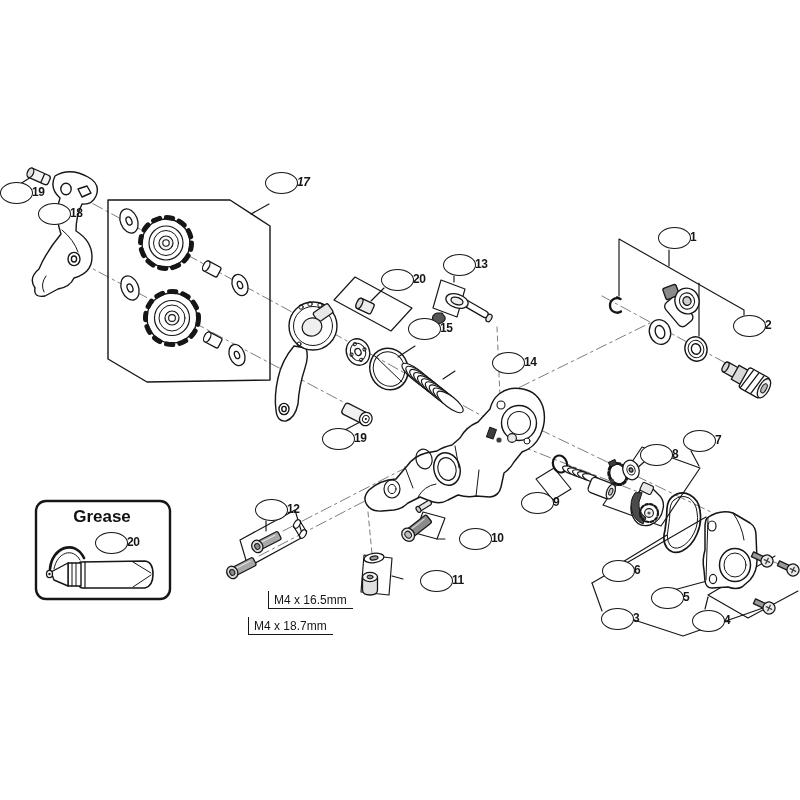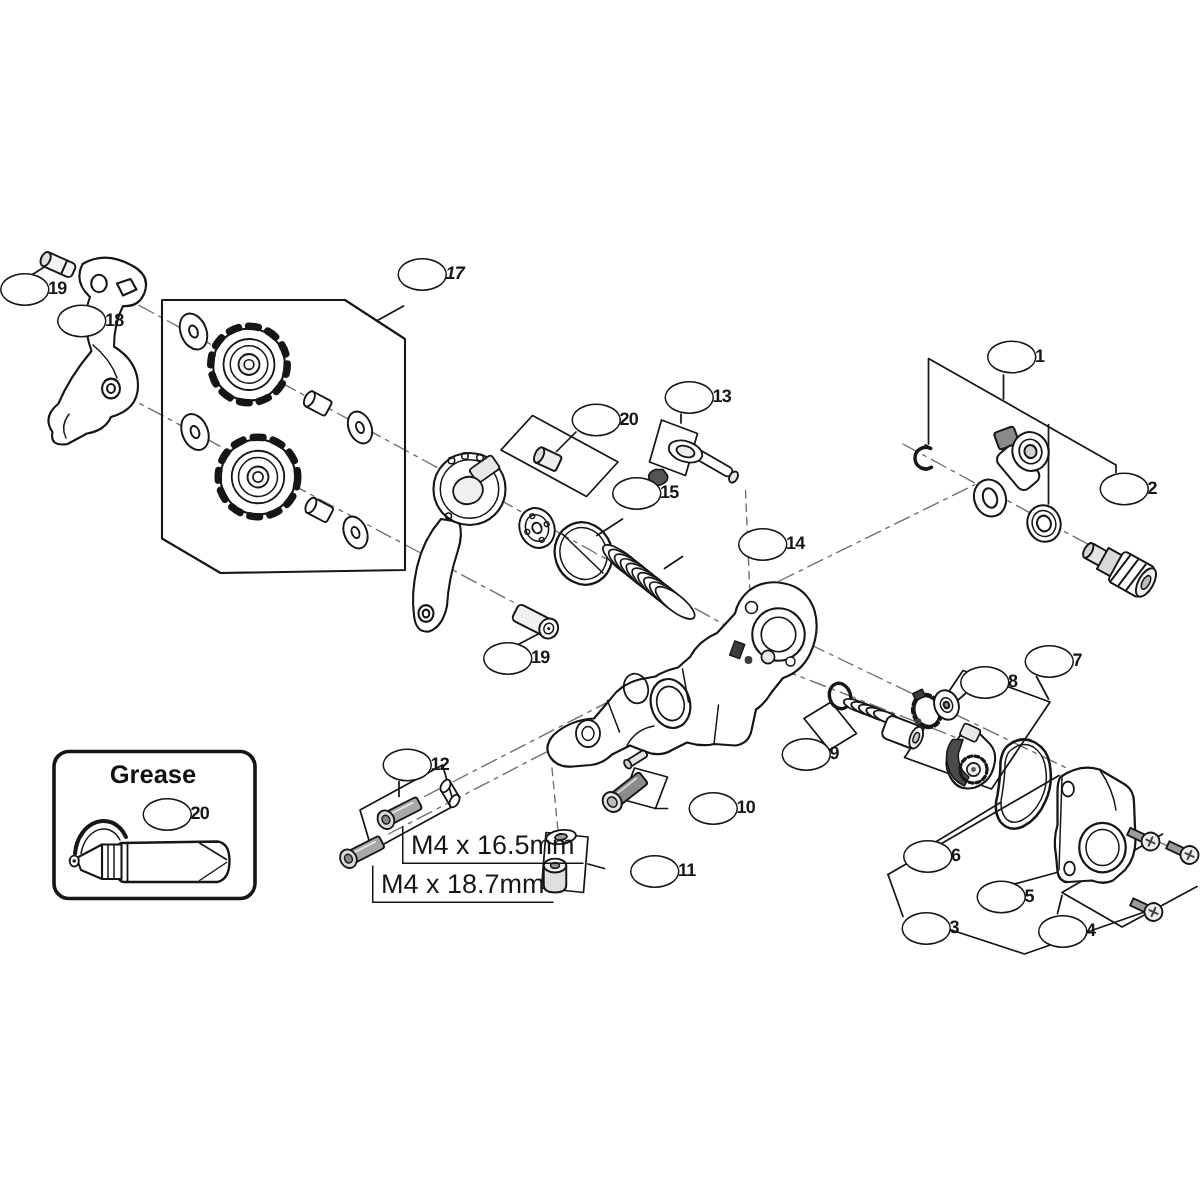--- a/index.html
+++ b/index.html
@@ -5,21 +5,21 @@
   html,body{margin:0;padding:0;background:#ffffff;}
   #stage{position:relative;width:800px;height:800px;background:#fff;overflow:hidden;
          font-family:"Liberation Sans",sans-serif;}
   #art{position:absolute;left:0;top:0;}
   .callout{position:absolute;width:22px;height:22px;box-sizing:border-box;
            border:1.7px solid #161616;border-radius:50%;background:#fff;
            font-size:12px;font-weight:bold;color:#161616;text-align:center;
            line-height:18.5px;letter-spacing:-0.5px;z-index:5;padding-left:31px;}
   .mlabel{position:absolute;box-sizing:border-box;border-left:1.6px solid #161616;
           border-bottom:1.6px solid #161616;padding:2px 6px 1px 5px;
-          font-size:18px;color:#161616;z-index:4;white-space:nowrap;}
+          font-size:12px;color:#161616;z-index:4;white-space:nowrap;margin-top:40px;}
   .grease-title{position:absolute;left:36px;top:507px;width:132px;text-align:center;
           font-size:17px;font-weight:bold;color:#111;z-index:4;}
 </style>
 </head>
 <body>
 
 <div id="stage">
 
 <svg id="art" width="800" height="800" viewBox="0 0 800 800">
   <g stroke="#161616" fill="none" stroke-linecap="round" stroke-linejoin="round">

